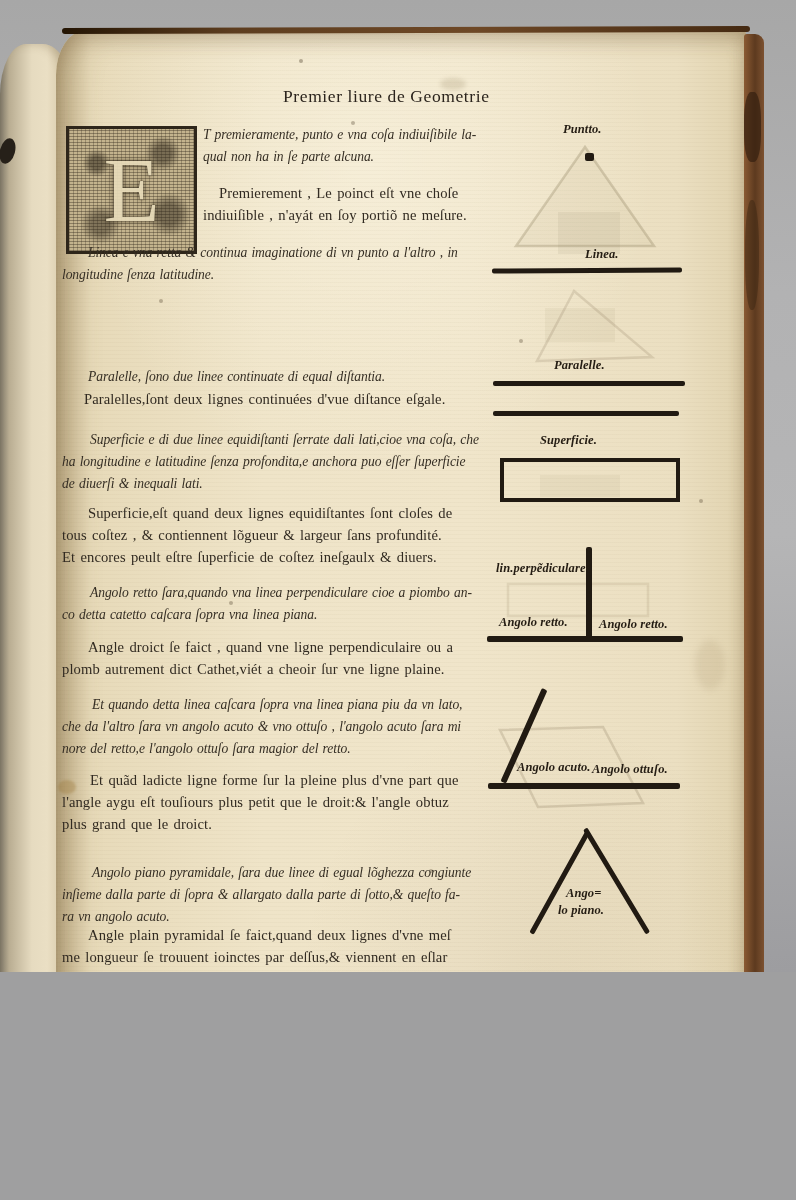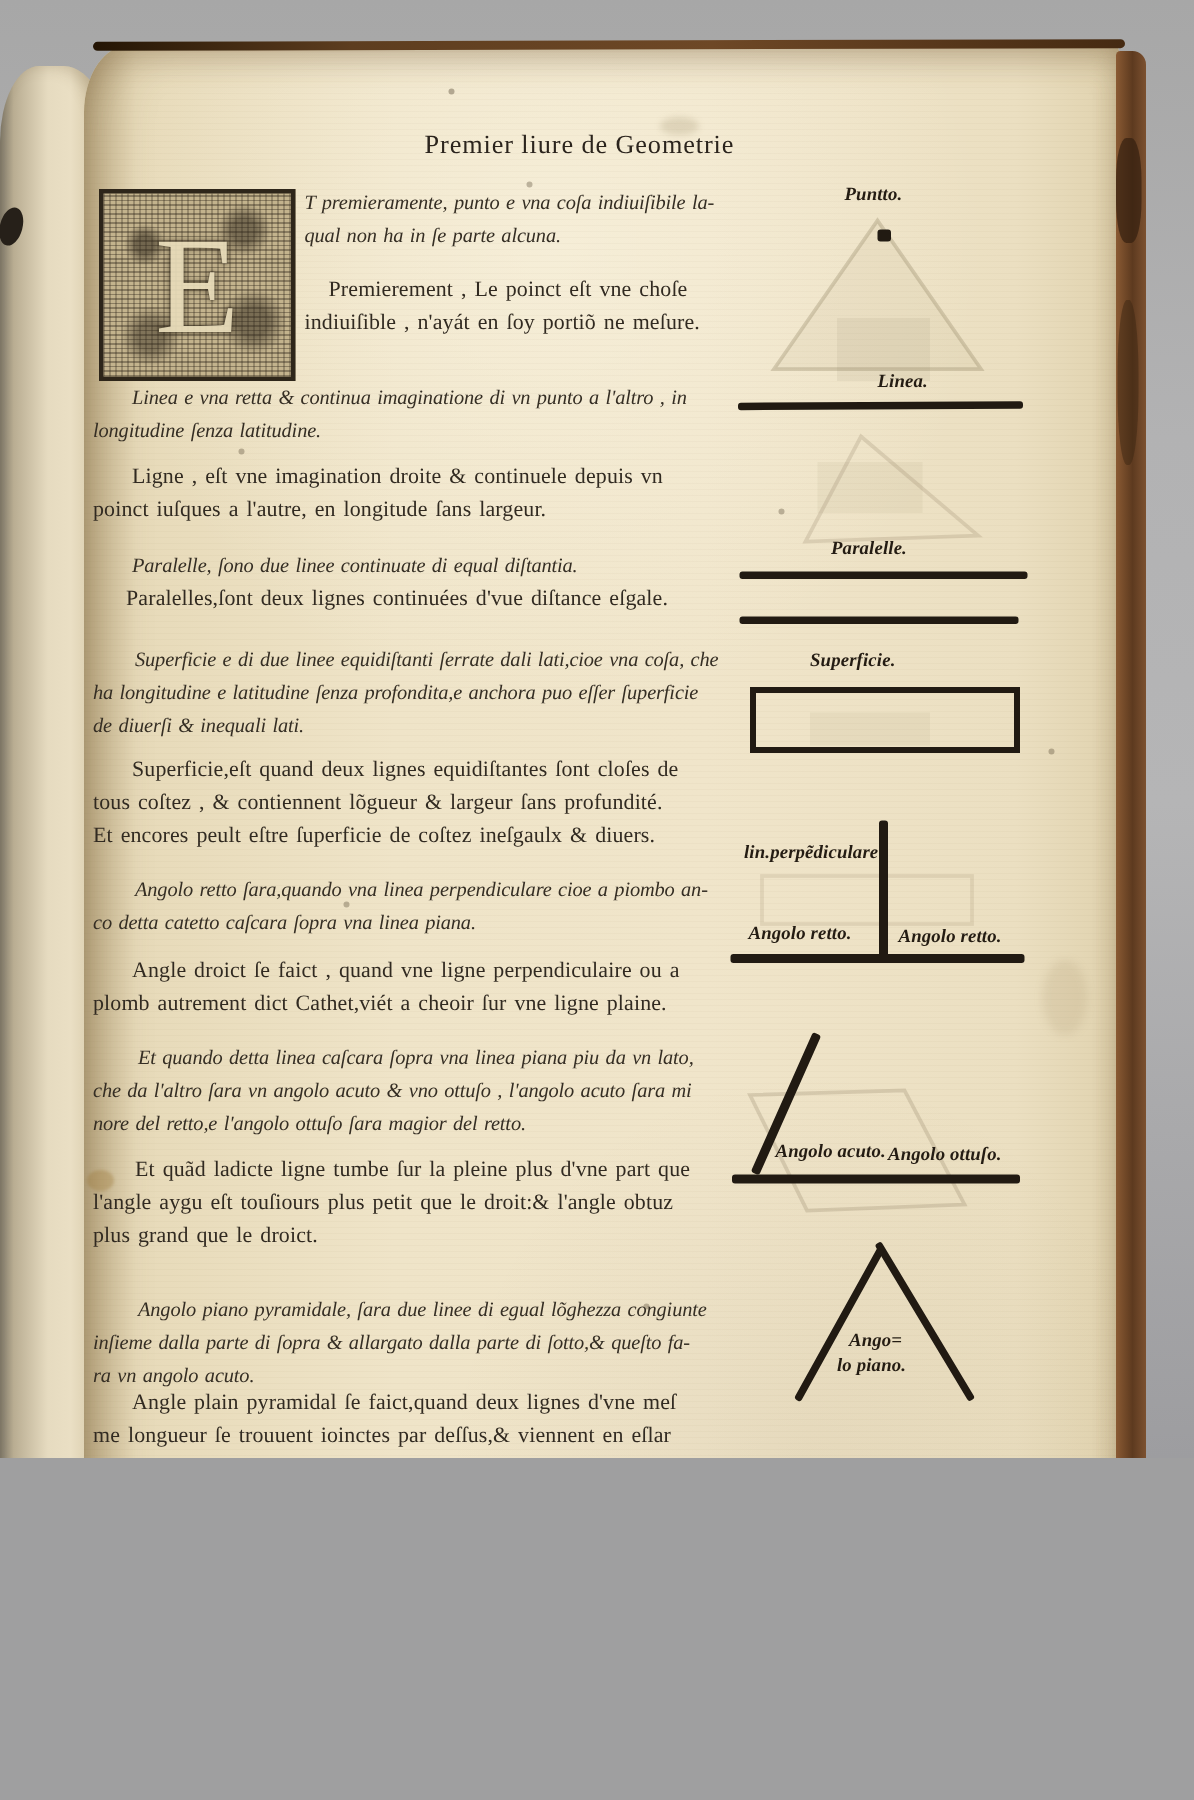--- a/index.html
+++ b/index.html
@@ -113,27 +113,23 @@
 
   <div class="abs tblock it" style="left:203px;top:124px">
     <div class="tline">T premieramente, punto e vna coſa indiuiſibile la-</div>
     <div class="tline">qual non ha in ſe parte alcuna.</div>
   </div>
   <div class="abs tblock fr" style="left:203px;top:182px">
     <div class="tline ind16">Premierement , Le poinct eſt vne choſe</div>
     <div class="tline">indiuiſible , n'ayát en ſoy portiõ ne meſure.</div>
   </div>
 
-  <div class="abs tblock it" style="left:62px;top:254px">
+  <div class="abs tblock it" style="left:62px;top:242px">
     <div class="tline ind26">Linea e vna retta &amp; continua imaginatione di vn punto a l'altro , in</div>
     <div class="tline">longitudine ſenza latitudine.</div>
-  </div>
-  <div class="abs tblock fr" style="left:62px;top:307px">
-    <div class="tline ind26">Ligne , eſt vne imagination droite &amp; continuele depuis vn</div>
-    <div class="tline">poinct iuſques a l'autre, en longitude ſans largeur.</div>
   </div>
   <div class="abs tblock it" style="left:62px;top:366px">
     <div class="tline ind26">Paralelle, ſono due linee continuate di equal diſtantia.</div>
   </div>
   <div class="abs tblock fr" style="left:62px;top:388px">
     <div class="tline ind22">Paralelles,ſont deux lignes continuées d'vue diſtance eſgale.</div>
   </div>
   <div class="abs tblock it" style="left:62px;top:429px">
     <div class="tline ind28">Superficie e di due linee  equidiſtanti ſerrate dali lati,cioe vna coſa, che</div>
     <div class="tline">ha longitudine e latitudine ſenza profondita,e anchora puo eſſer ſuperficie</div>
@@ -151,21 +147,21 @@
   <div class="abs tblock fr" style="left:62px;top:636px">
     <div class="tline ind26">Angle droict ſe faict , quand vne ligne perpendiculaire ou a</div>
     <div class="tline">plomb autrement dict Cathet,viét a cheoir ſur vne ligne plaine.</div>
   </div>
   <div class="abs tblock it" style="left:62px;top:694px">
     <div class="tline ind30">Et quando detta linea caſcara ſopra vna linea piana piu da vn lato,</div>
     <div class="tline">che da l'altro ſara vn angolo acuto &amp; vno ottuſo , l'angolo acuto ſara mi</div>
     <div class="tline">nore del retto,e l'angolo ottuſo ſara magior del retto.</div>
   </div>
   <div class="abs tblock fr" style="left:62px;top:769px">
-    <div class="tline ind28">Et quãd ladicte ligne tumbe ſur la pleine plus d'vne part que</div>
+    <div class="tline ind28">Et quãd ladicte ligne forme ſur la pleine plus d'vne part que</div>
     <div class="tline">l'angle aygu eſt touſiours plus petit que le droit:&amp; l'angle obtuz</div>
     <div class="tline">plus grand que le droict.</div>
   </div>
   <div class="abs tblock it" style="left:62px;top:862px">
     <div class="tline ind30">Angolo piano pyramidale, ſara due linee di egual lõghezza congiunte</div>
     <div class="tline">inſieme dalla parte di ſopra &amp; allargato dalla parte di ſotto,&amp; queſto fa-</div>
     <div class="tline">ra vn angolo acuto.</div>
   </div>
   <div class="abs tblock fr" style="left:62px;top:924px">
     <div class="tline ind26">Angle plain pyramidal ſe faict,quand deux lignes d'vne meſ</div>

